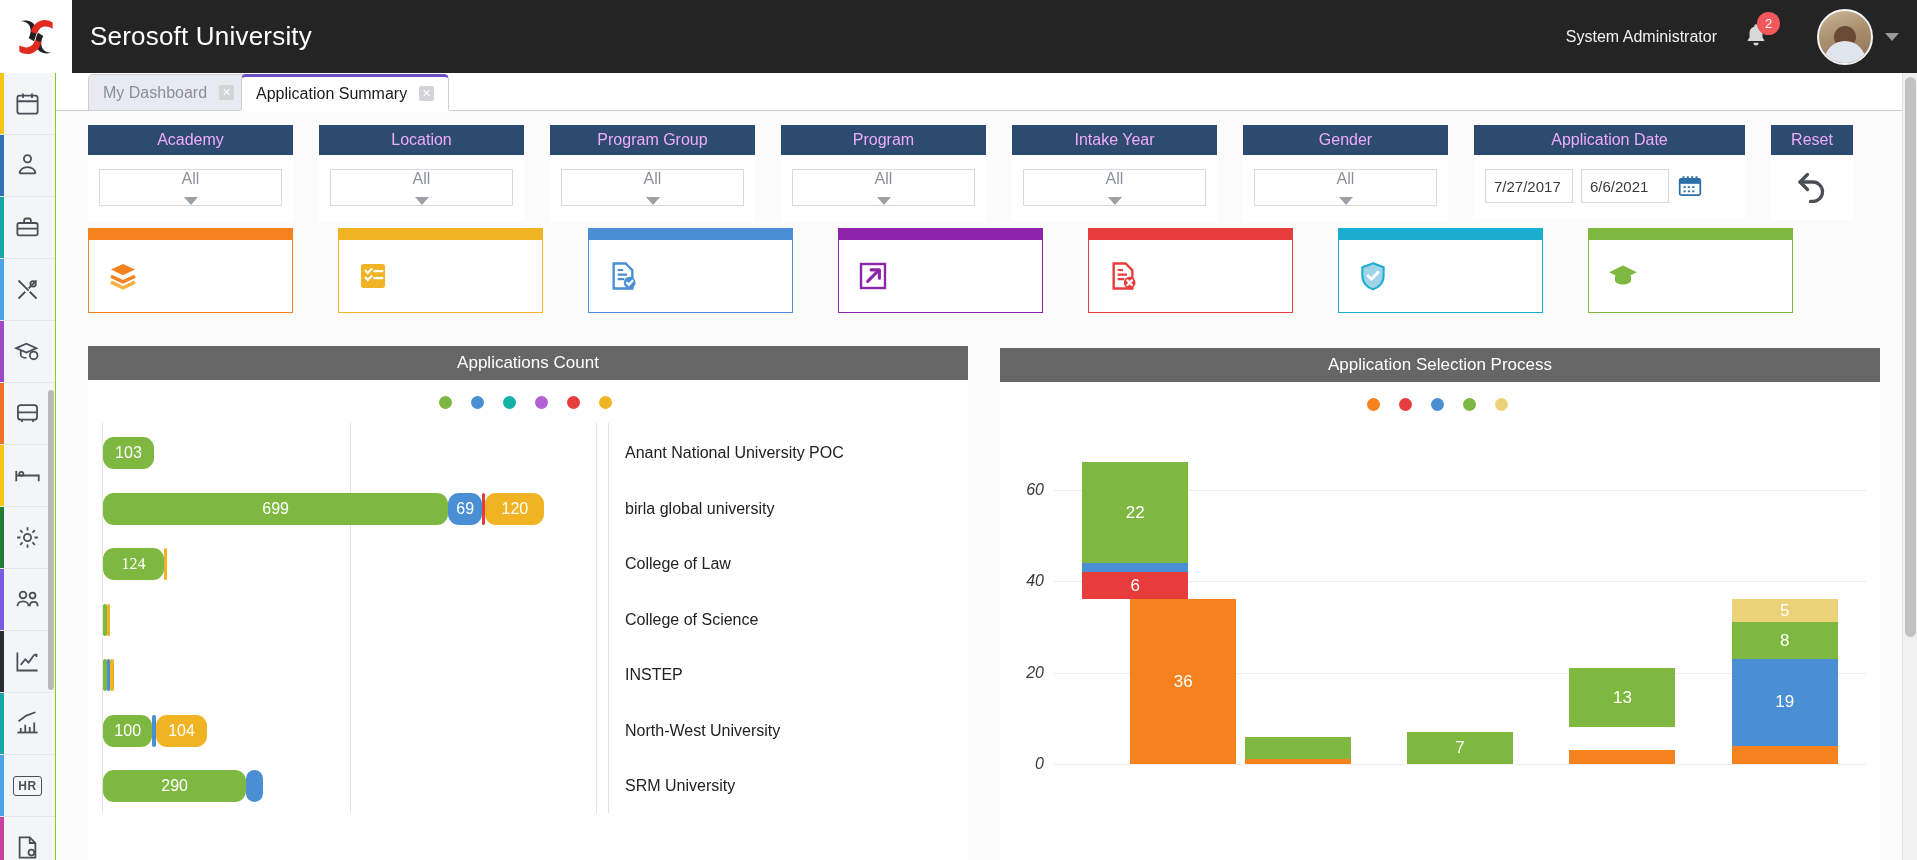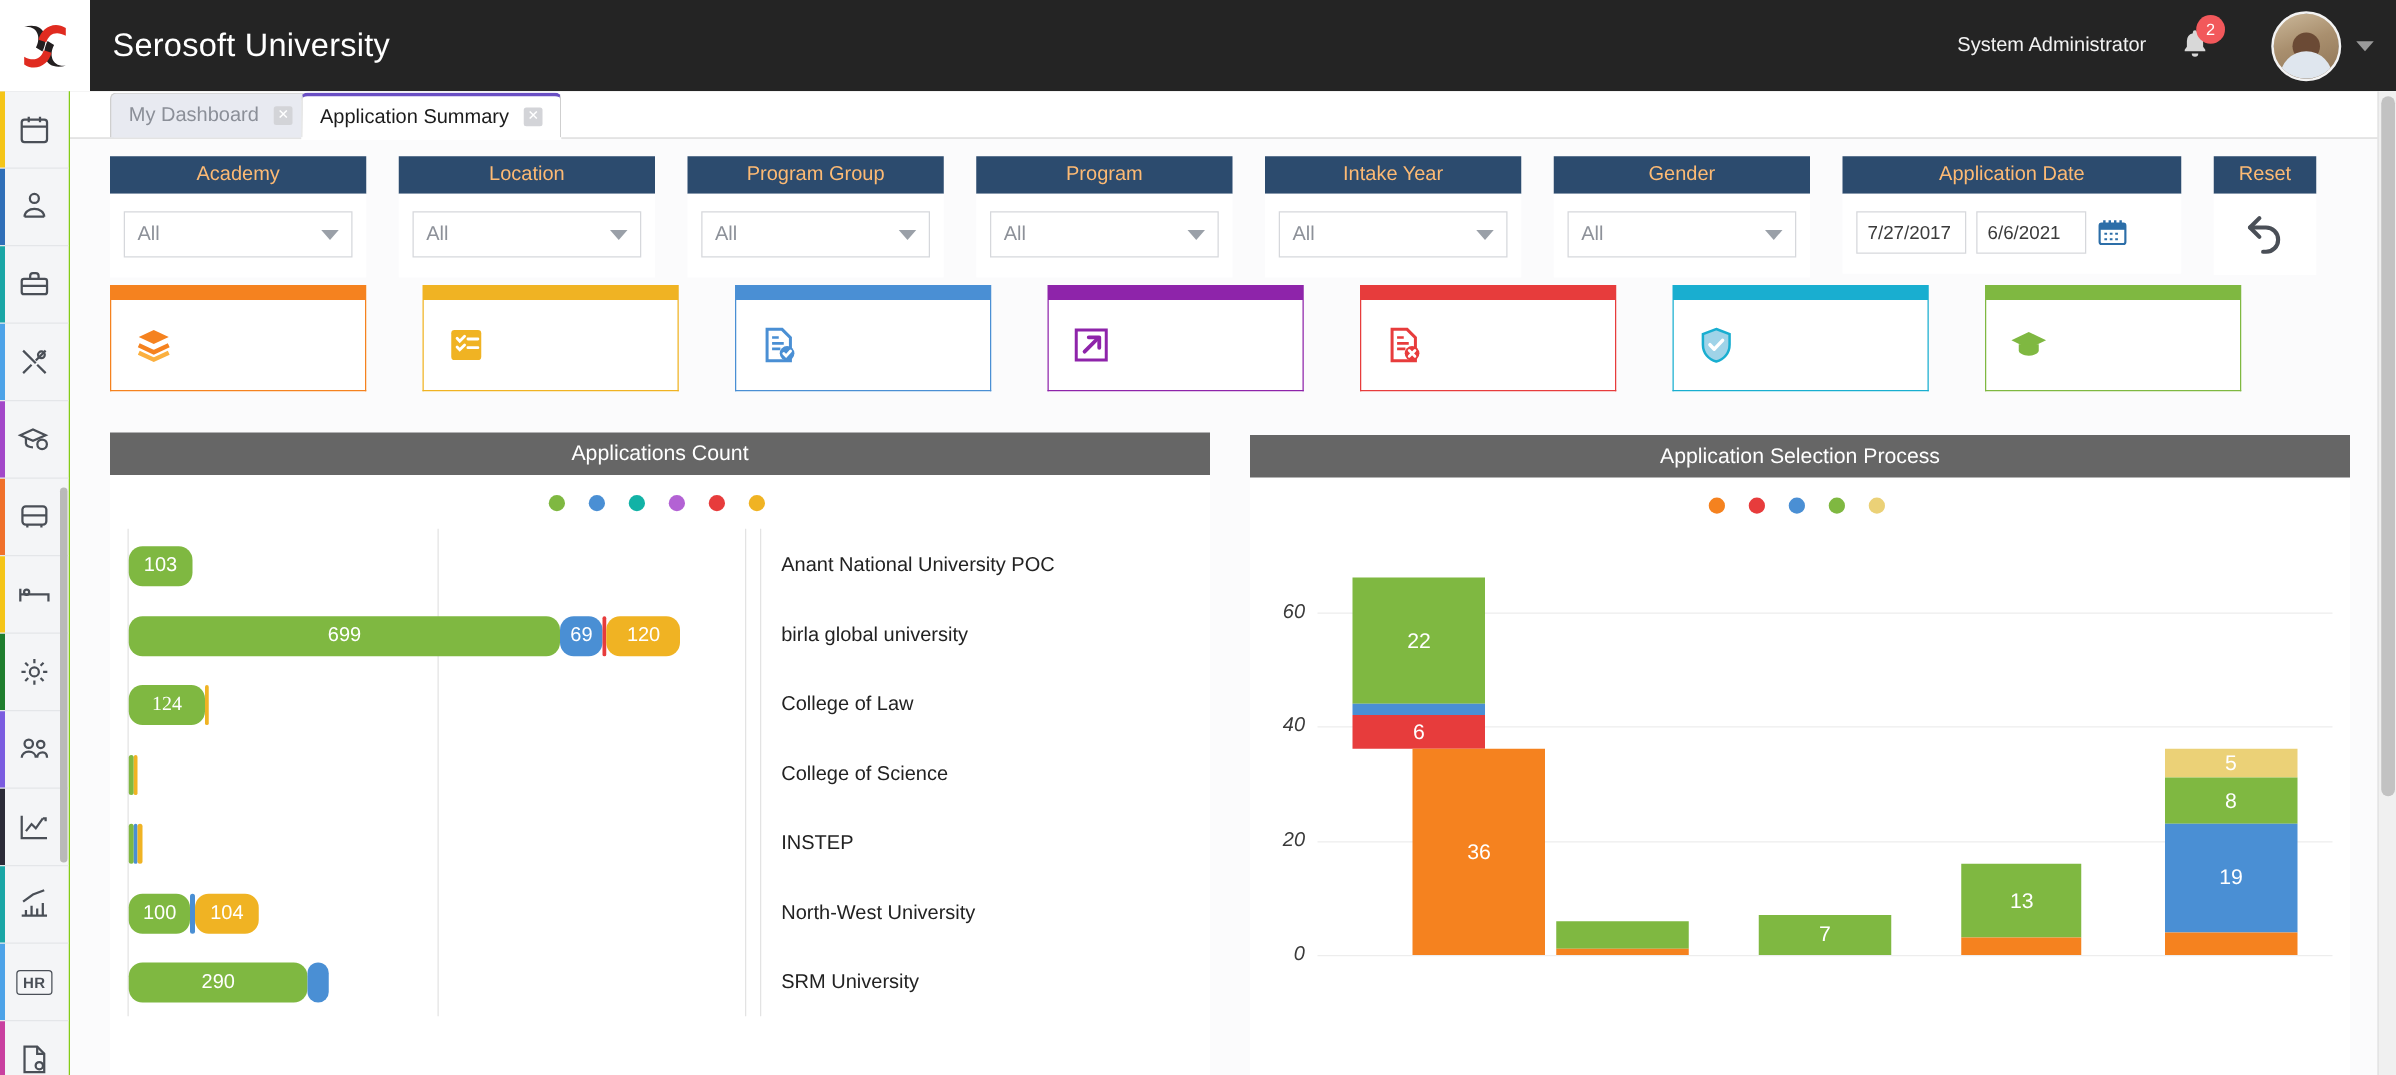--- a/index.html
+++ b/index.html
@@ -103,28 +103,28 @@
     position: absolute; top: 111px; left: 56px; width: 1861px; height: 749px;
     background: #fbfbfc; overflow: hidden;
   }
 
   
   #filters {
     position: absolute; top: 14px; left: 32px; display: flex; gap: 26px;
   }
   .filter { width: 205px; }
   .filter-head {
-    background: #2c4b6e; color: #fdba74; text-align: center;
+    background: #2c4b6e; color: #f0abfc; text-align: center;
     font-size: 16px; padding: 6px 0; font-weight: 400;
   }
   .filter-body { background: #fff; padding: 14px 11px 16px 11px; }
   .filter-select {
     border: 1px solid #d6d8dc; height: 37px; display: flex; align-items: center;
     padding: 0 10px; font-size: 16px; color: #8d9199; background: #fff;
-    cursor: pointer; justify-content: space-between;
+    cursor: pointer; justify-content: space-between; flex-direction: column;
   }
   .chev { width: 0; height: 0; border-left: 7px solid transparent;
           border-right: 7px solid transparent; border-top: 8px solid #9aa0a8; }
 
   #date-filter { width: 271px; }
   #date-filter .filter-body { display: flex; align-items: center; gap: 8px; padding: 14px 11px 16px 11px; }
   .date-input {
     border: 1px solid #d6d8dc; height: 34px; width: 88px;
     display: flex; align-items: center; padding: 0 8px;
     font-size: 15px; color: #3b3b3b; background: #fff; cursor: text;
@@ -608,21 +608,21 @@
           <div class="vseg" style="height: 9.14286px; background: rgb(74, 143, 212);"></div>
           <div class="vseg" style="height: 100.571px; background: rgb(127, 184, 65);">22</div>
         </div>
         <div class="vbar" style="left: 244.6px; width: 106px; bottom: 40px;">
           <div class="vseg" style="height: 4.57143px; background: rgb(245, 130, 31);"></div>
           <div class="vseg" style="height: 22.8571px; background: rgb(127, 184, 65);"></div>
         </div>
         <div class="vbar" style="left: 407px; width: 106px; bottom: 40px;">
           <div class="vseg" style="height: 32px; background: rgb(127, 184, 65);">7</div>
         </div>
-        <div class="vbar" style="left: 569.4px; width: 96px; bottom: 40px;">
+        <div class="vbar" style="left: 569.4px; width: 106px; bottom: 40px; gap: 23px;">
           <div class="vseg" style="height: 13.7143px; background: rgb(245, 130, 31);"></div>
           <div class="vseg" style="height: 59.4286px; background: rgb(127, 184, 65);">13</div>
         </div>
         <div class="vbar" style="left: 731.8px; width: 106px; bottom: 40px;">
           <div class="vseg" style="height: 18.2857px; background: rgb(245, 130, 31);"></div>
           <div class="vseg" style="height: 86.8571px; background: rgb(74, 143, 212);">19</div>
           <div class="vseg" style="height: 36.5714px; background: rgb(127, 184, 65);">8</div>
           <div class="vseg" style="height: 22.8571px; background: rgb(235, 209, 119);">5</div>
         </div>
       </div>

